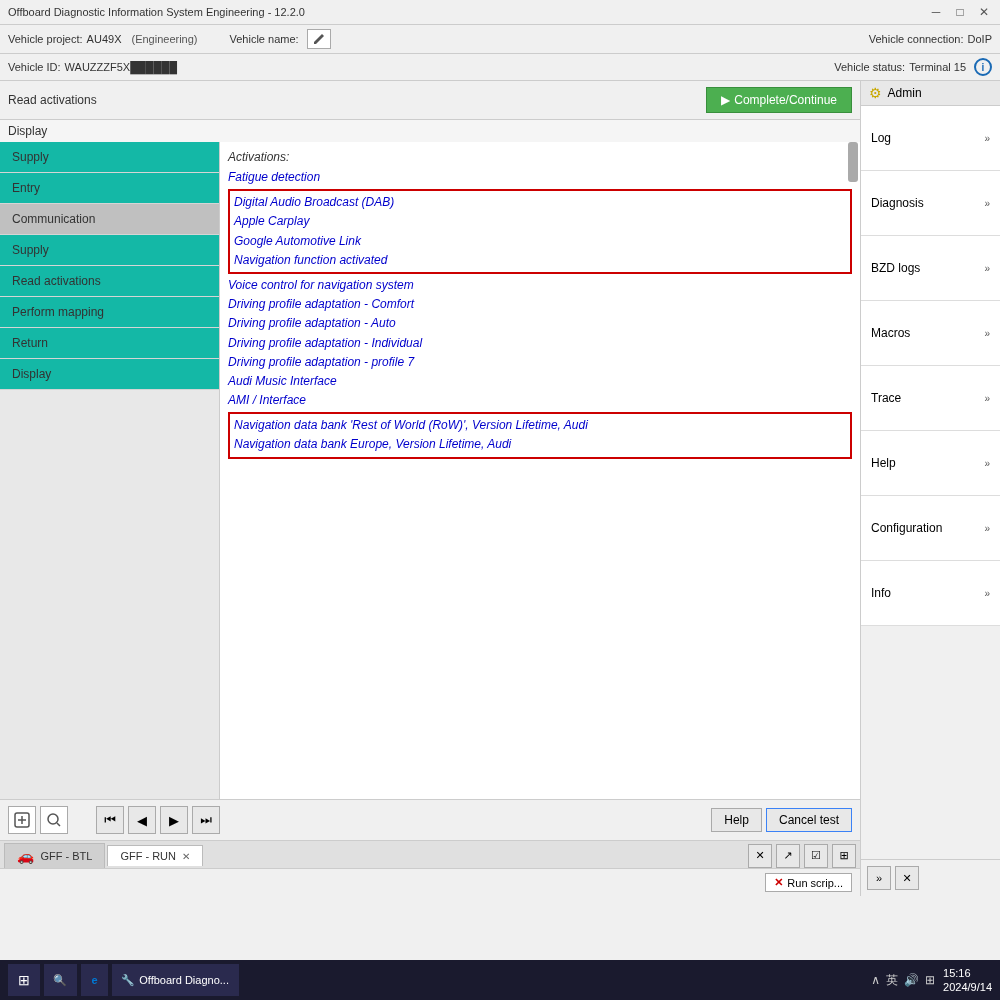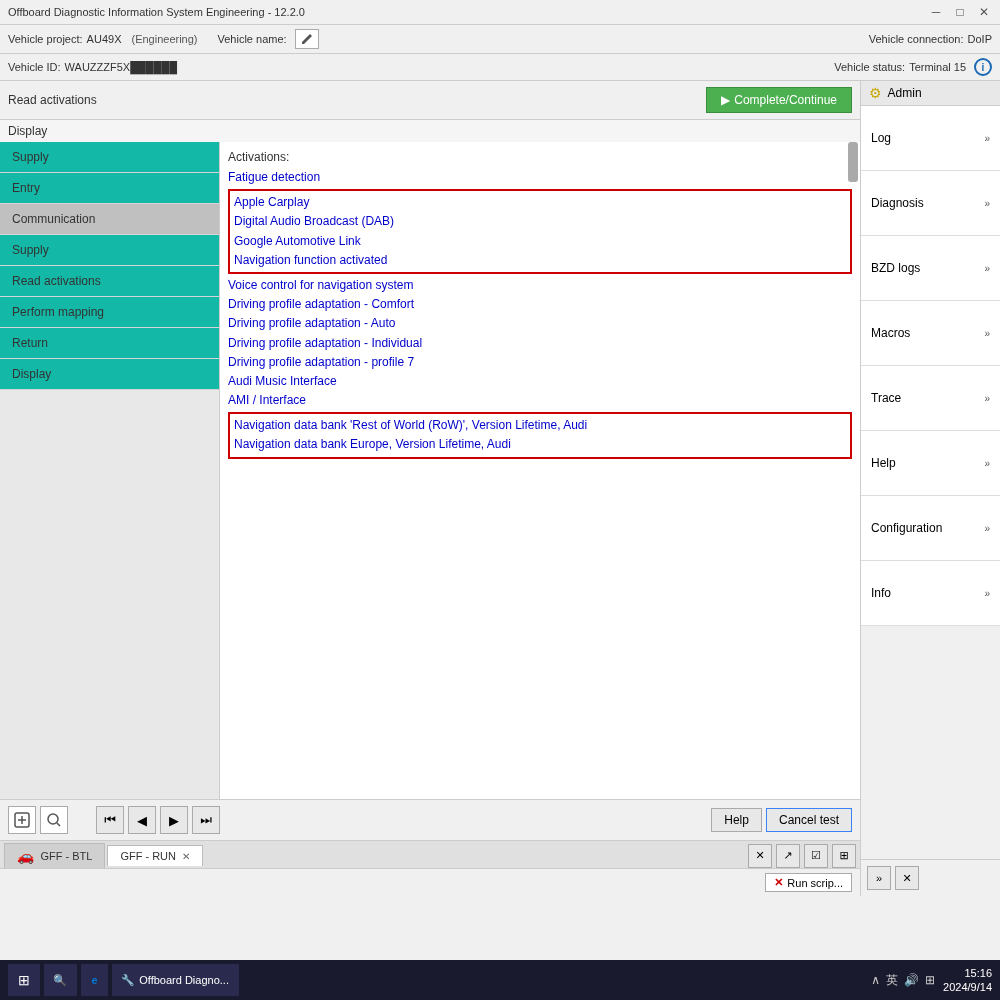--- a/index.html
+++ b/index.html
@@ -17,21 +17,21 @@
     .title-bar-left { font-size: 11px; color: #333; }
     .title-bar-controls { display: flex; gap: 8px; }
     .title-bar-btn { width: 16px; height: 16px; display: flex; align-items: center; justify-content: center; font-size: 12px; cursor: pointer; color: #555; }
 
     
     .info-bar {
       background: #f0f0f0;
       padding: 4px 8px;
       display: flex;
       align-items: center;
-      gap: 20px;
+      gap: 32px;
       border-bottom: 1px solid #ccc;
     }
     .info-group { display: flex; align-items: center; gap: 4px; }
     .info-label { color: #333; font-size: 11px; }
     .info-value { color: #333; font-size: 11px; font-weight: 500; }
     .edit-icon { width: 24px; height: 20px; border: 1px solid #aaa; background: white; display: flex; align-items: center; justify-content: center; cursor: pointer; margin-left: 4px; }
     .info-icon { width: 18px; height: 18px; border-radius: 50%; border: 2px solid #1a6ab5; display: flex; align-items: center; justify-content: center; font-size: 10px; color: #1a6ab5; font-weight: bold; cursor: pointer; margin-left: 4px; }
 
     
     .main-layout {
@@ -285,25 +285,26 @@
     }
     .taskbar-icon { font-size: 14px; }
     .taskbar-right {
       margin-left: auto;
       display: flex;
       align-items: center;
       gap: 8px;
       color: white;
       font-size: 11px;
     }
-    .taskbar-time { text-align: right; line-height: 1.3; }
+    .taskbar-time { line-height: 1.3; }
     .sys-tray { display: flex; align-items: center; gap: 6px; color: #ccc; font-size: 12px; }
 
     .scrollbar-area {
       position: relative;
+      font-style: italic;
     }
     .scroll-indicator {
       position: absolute;
       right: 2px;
       top: 0;
       width: 10px;
       height: 40px;
       background: #aaa;
       border-radius: 3px;
     }
@@ -379,22 +380,22 @@
       </div>
 
       <div class="activations-panel scrollbar-area">
         <div class="activations-header">Activations:</div>
 
         <div>
           <span class="activation-item">Fatigue detection</span>
         </div>
 
         <div class="activation-group-box">
+          <span class="activation-item">Digital Audio Broadcast (DAB)</span>
           <span class="activation-item">Apple Carplay</span>
-          <span class="activation-item">Digital Audio Broadcast (DAB)</span>
           <span class="activation-item">Google Automotive Link</span>
           <span class="activation-item">Navigation function activated</span>
         </div>
 
         <span class="activation-item">Voice control for navigation system</span>
         <span class="activation-item">Driving profile adaptation - Comfort</span>
         <span class="activation-item">Driving profile adaptation - Auto</span>
         <span class="activation-item">Driving profile adaptation - Individual</span>
         <span class="activation-item">Driving profile adaptation - profile 7</span>
         <span class="activation-item">Audi Music Interface</span>

